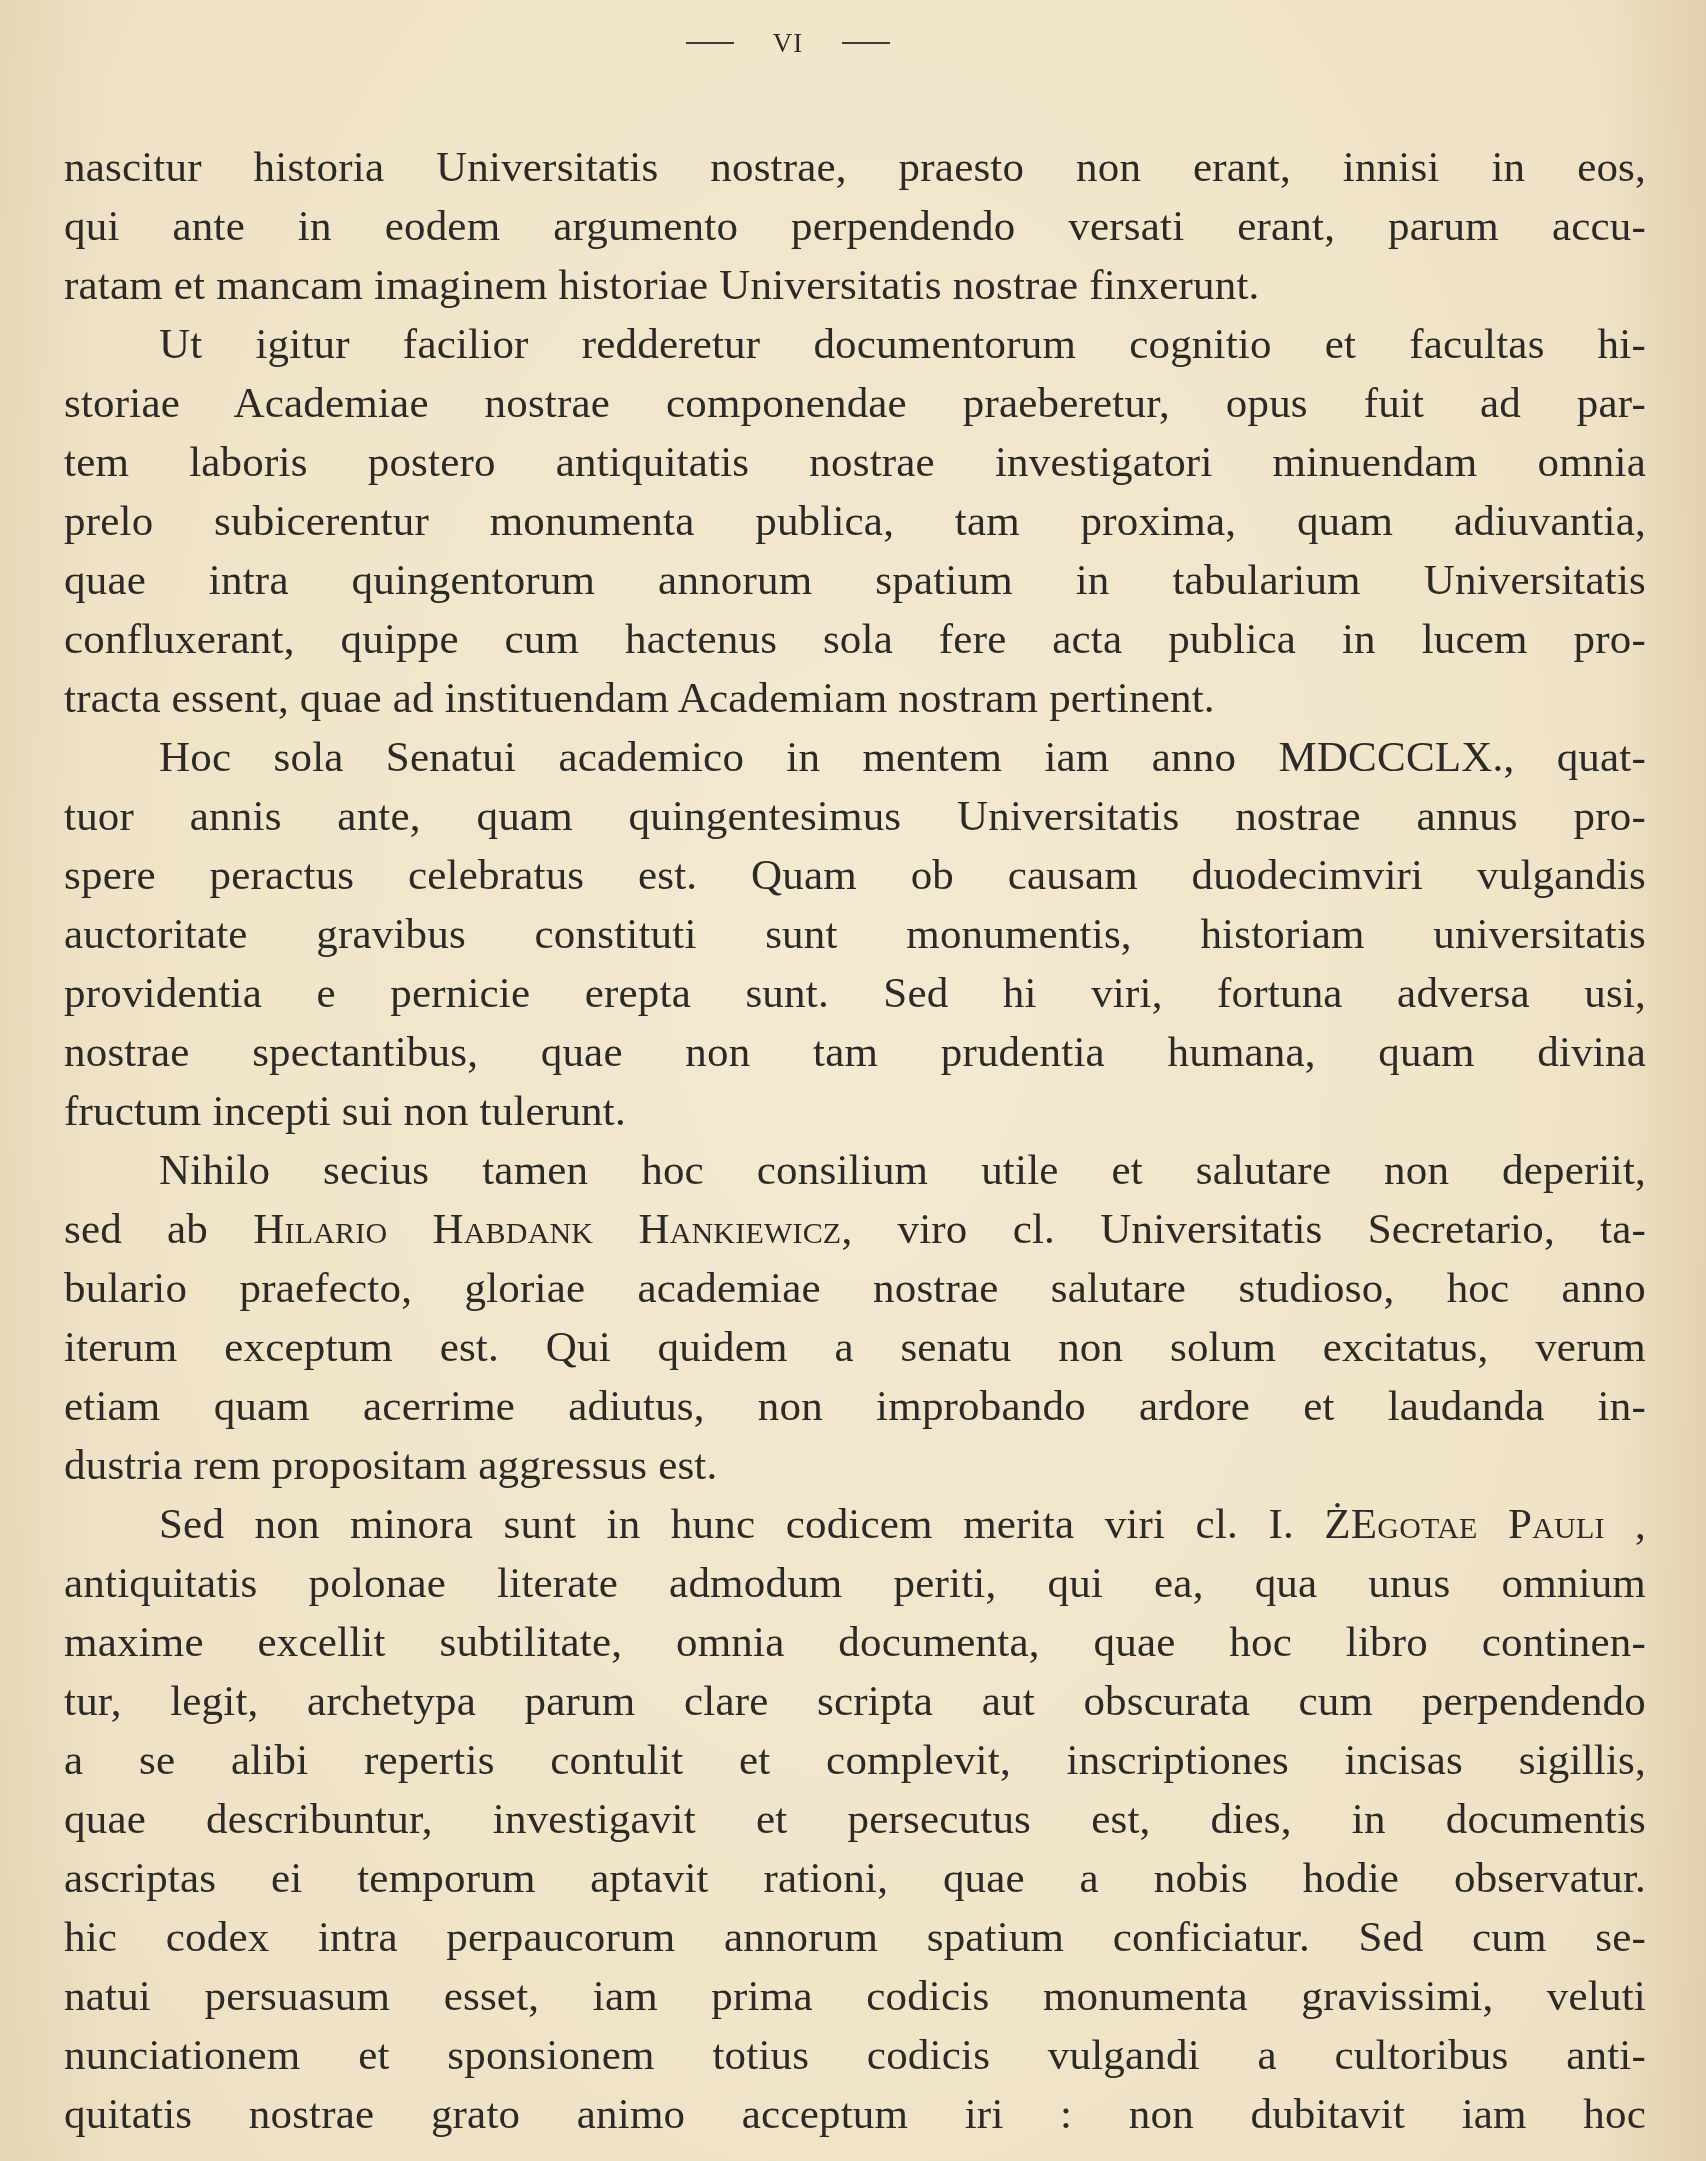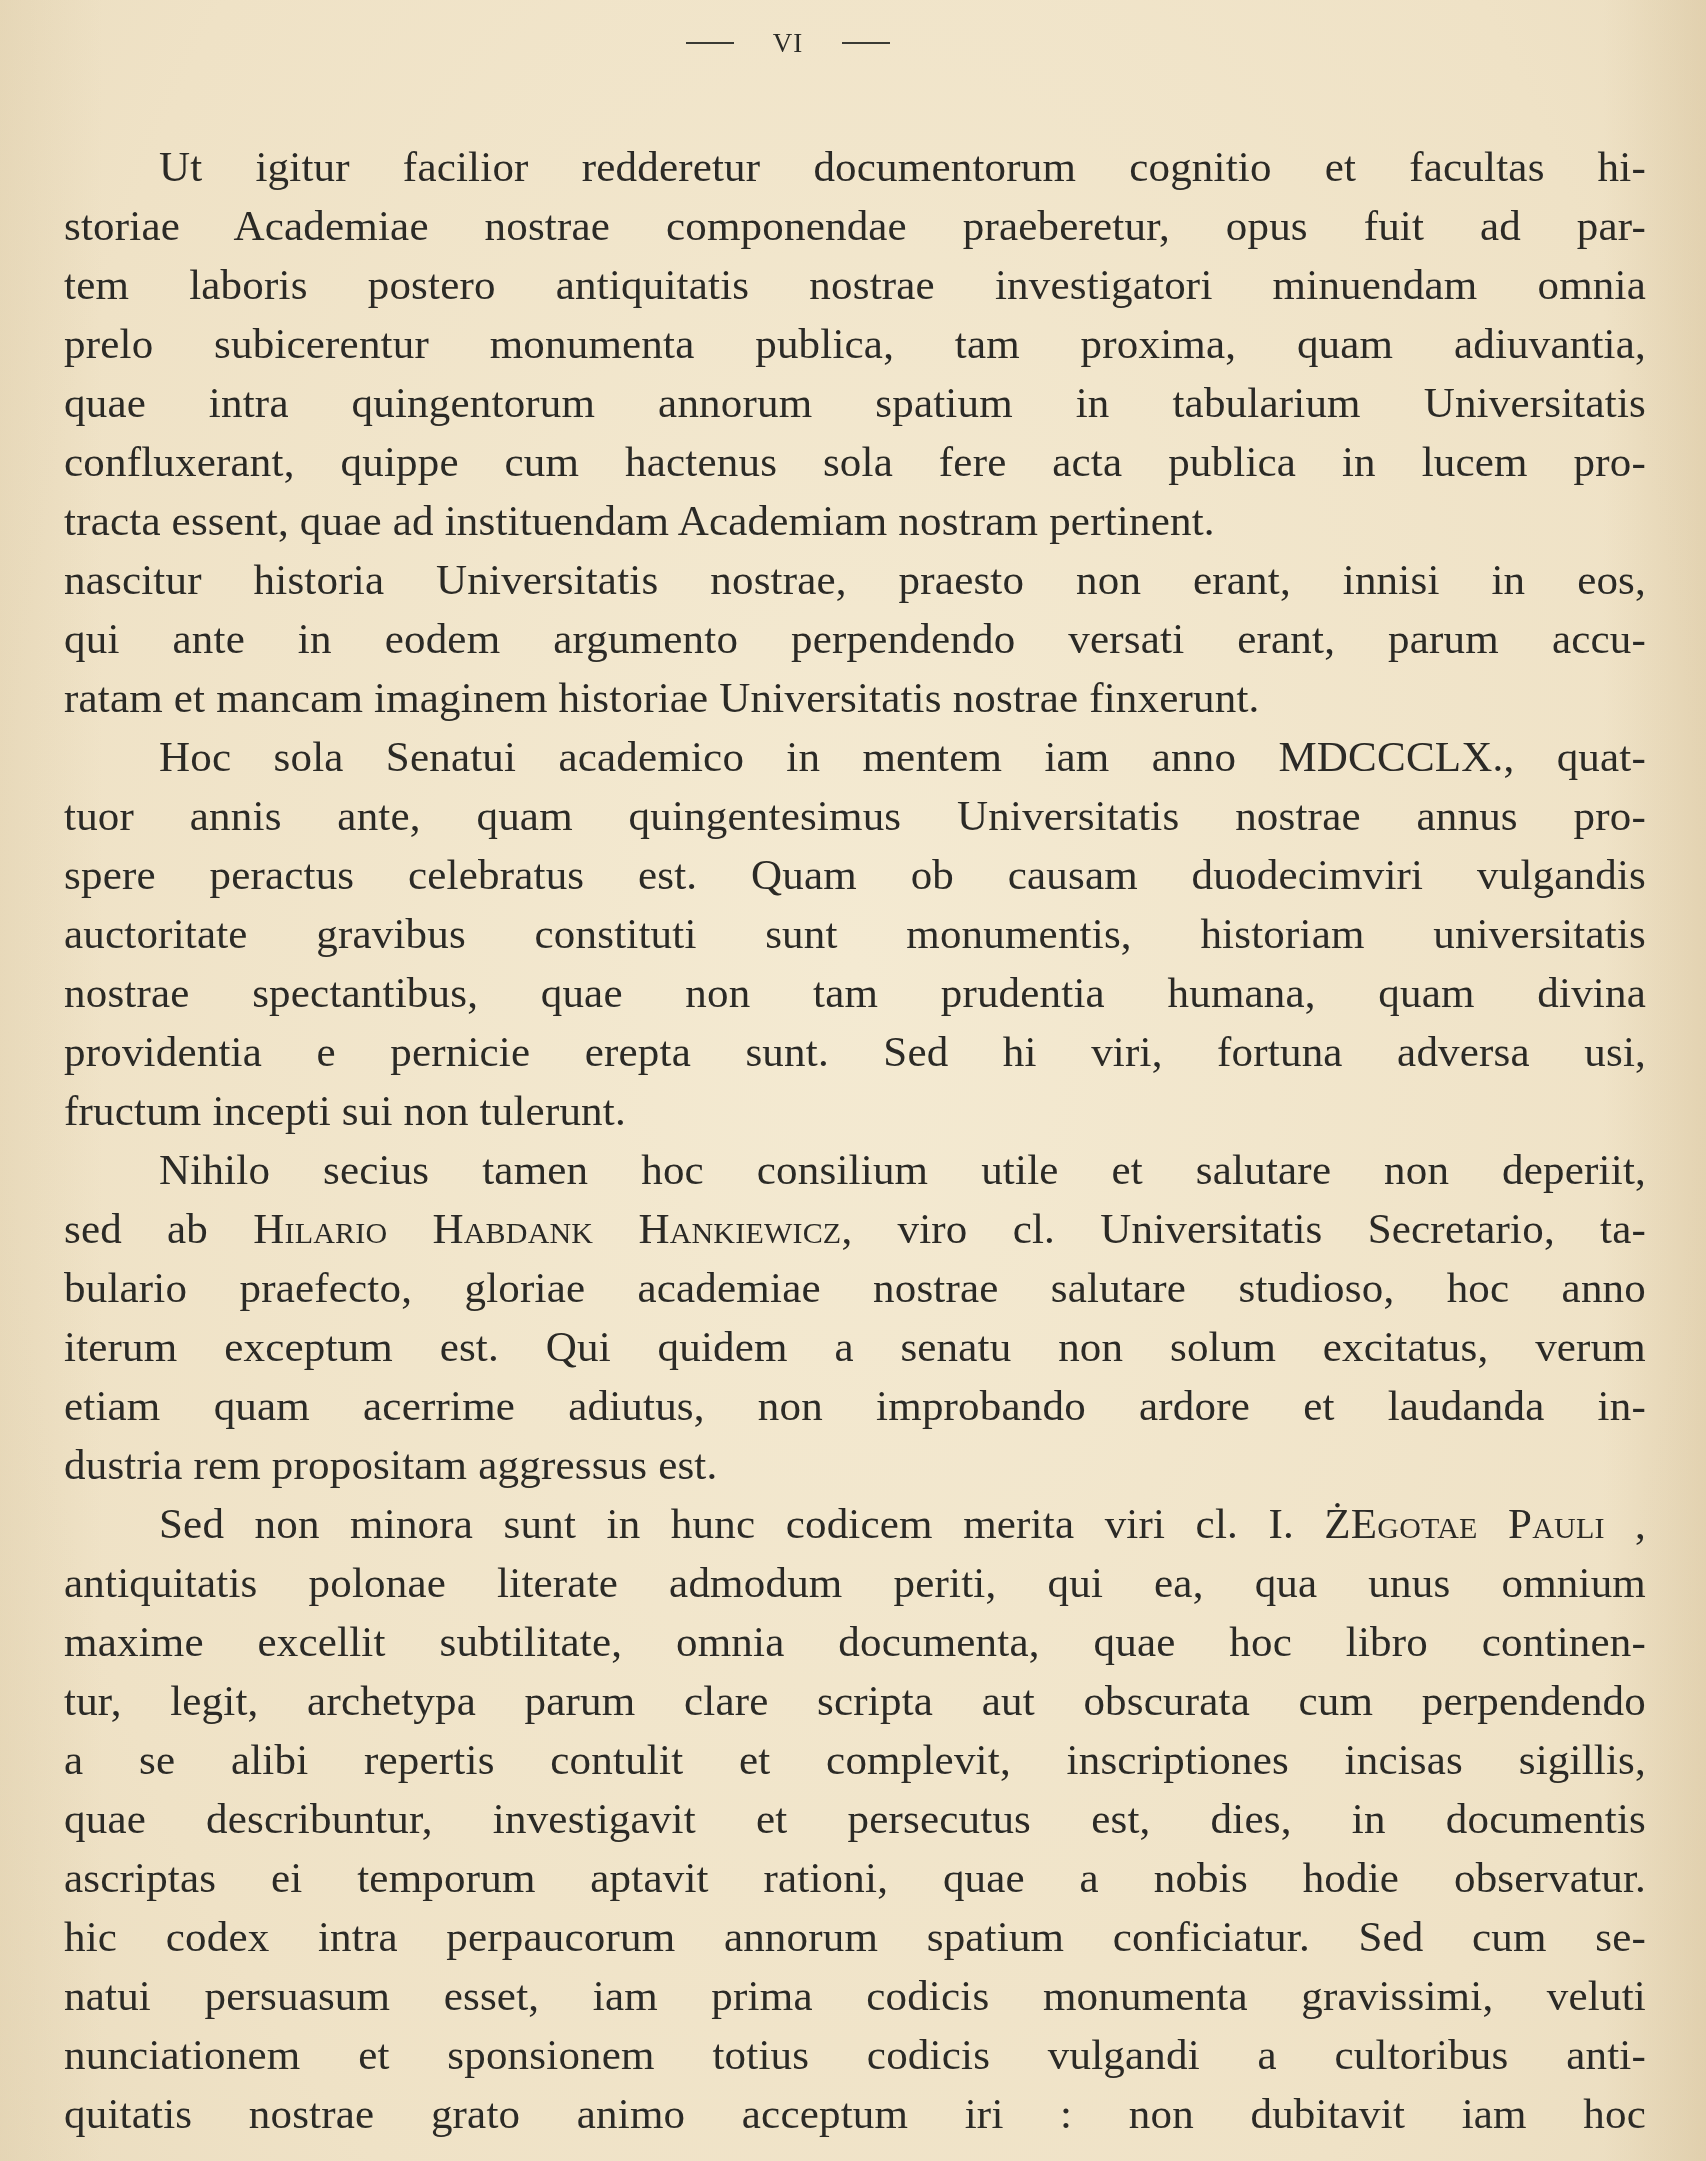--- a/index.html
+++ b/index.html
@@ -84,42 +84,42 @@
 
   <div class="header">
     <span class="dash"></span>
     <span class="folio">VI</span>
     <span class="dash"></span>
   </div>
 
   <div class="body-text">
 
     <div>
+      <span class="line">nascitur historia Universitatis nostrae, praesto non erant, innisi in eos,</span>
+      <span class="line">qui ante in eodem argumento perpendendo versati erant, parum accu-</span>
+      <span class="line last">ratam et mancam imaginem historiae Universitatis nostrae finxerunt.</span>
+    </div>
+
+    <div>
       <span class="line indent">Ut igitur facilior redderetur documentorum cognitio et facultas hi-</span>
       <span class="line">storiae Academiae nostrae componendae praeberetur, opus fuit ad par-</span>
       <span class="line">tem laboris postero antiquitatis nostrae investigatori minuendam omnia</span>
       <span class="line">prelo subicerentur monumenta publica, tam proxima, quam adiuvantia,</span>
       <span class="line">quae intra quingentorum annorum spatium in tabularium Universitatis</span>
       <span class="line">confluxerant, quippe cum hactenus sola fere acta publica in lucem pro-</span>
       <span class="line last">tracta essent, quae ad instituendam Academiam nostram pertinent.</span>
     </div>
 
     <div>
-      <span class="line">nascitur historia Universitatis nostrae, praesto non erant, innisi in eos,</span>
-      <span class="line">qui ante in eodem argumento perpendendo versati erant, parum accu-</span>
-      <span class="line last">ratam et mancam imaginem historiae Universitatis nostrae finxerunt.</span>
-    </div>
-
-    <div>
       <span class="line indent">Hoc sola Senatui academico in mentem iam anno MDCCCLX., quat-</span>
       <span class="line">tuor annis ante, quam quingentesimus Universitatis nostrae annus pro-</span>
       <span class="line">spere peractus celebratus est. Quam ob causam duodecimviri vulgandis</span>
       <span class="line">auctoritate gravibus constituti sunt monumentis, historiam universitatis</span>
+      <span class="line">providentia e pernicie erepta sunt. Sed hi viri, fortuna adversa usi,</span>
       <span class="line">nostrae spectantibus, quae non tam prudentia humana, quam divina</span>
-      <span class="line">providentia e pernicie erepta sunt. Sed hi viri, fortuna adversa usi,</span>
       <span class="line last">fructum incepti sui non tulerunt.</span>
     </div>
 
     <div>
       <span class="line indent">Nihilo secius tamen hoc consilium utile et salutare non deperiit,</span>
       <span class="line">sed ab <span class="sc">Hilario</span> <span class="sc">Habdank</span> <span class="sc">Hankiewicz</span>, viro cl. Universitatis Secretario, ta-</span>
       <span class="line">bulario praefecto, gloriae academiae nostrae salutare studioso, hoc anno</span>
       <span class="line">iterum exceptum est. Qui quidem a senatu non solum excitatus, verum</span>
       <span class="line">etiam quam acerrime adiutus, non improbando ardore et laudanda in-</span>
       <span class="line last">dustria rem propositam aggressus est.</span>

